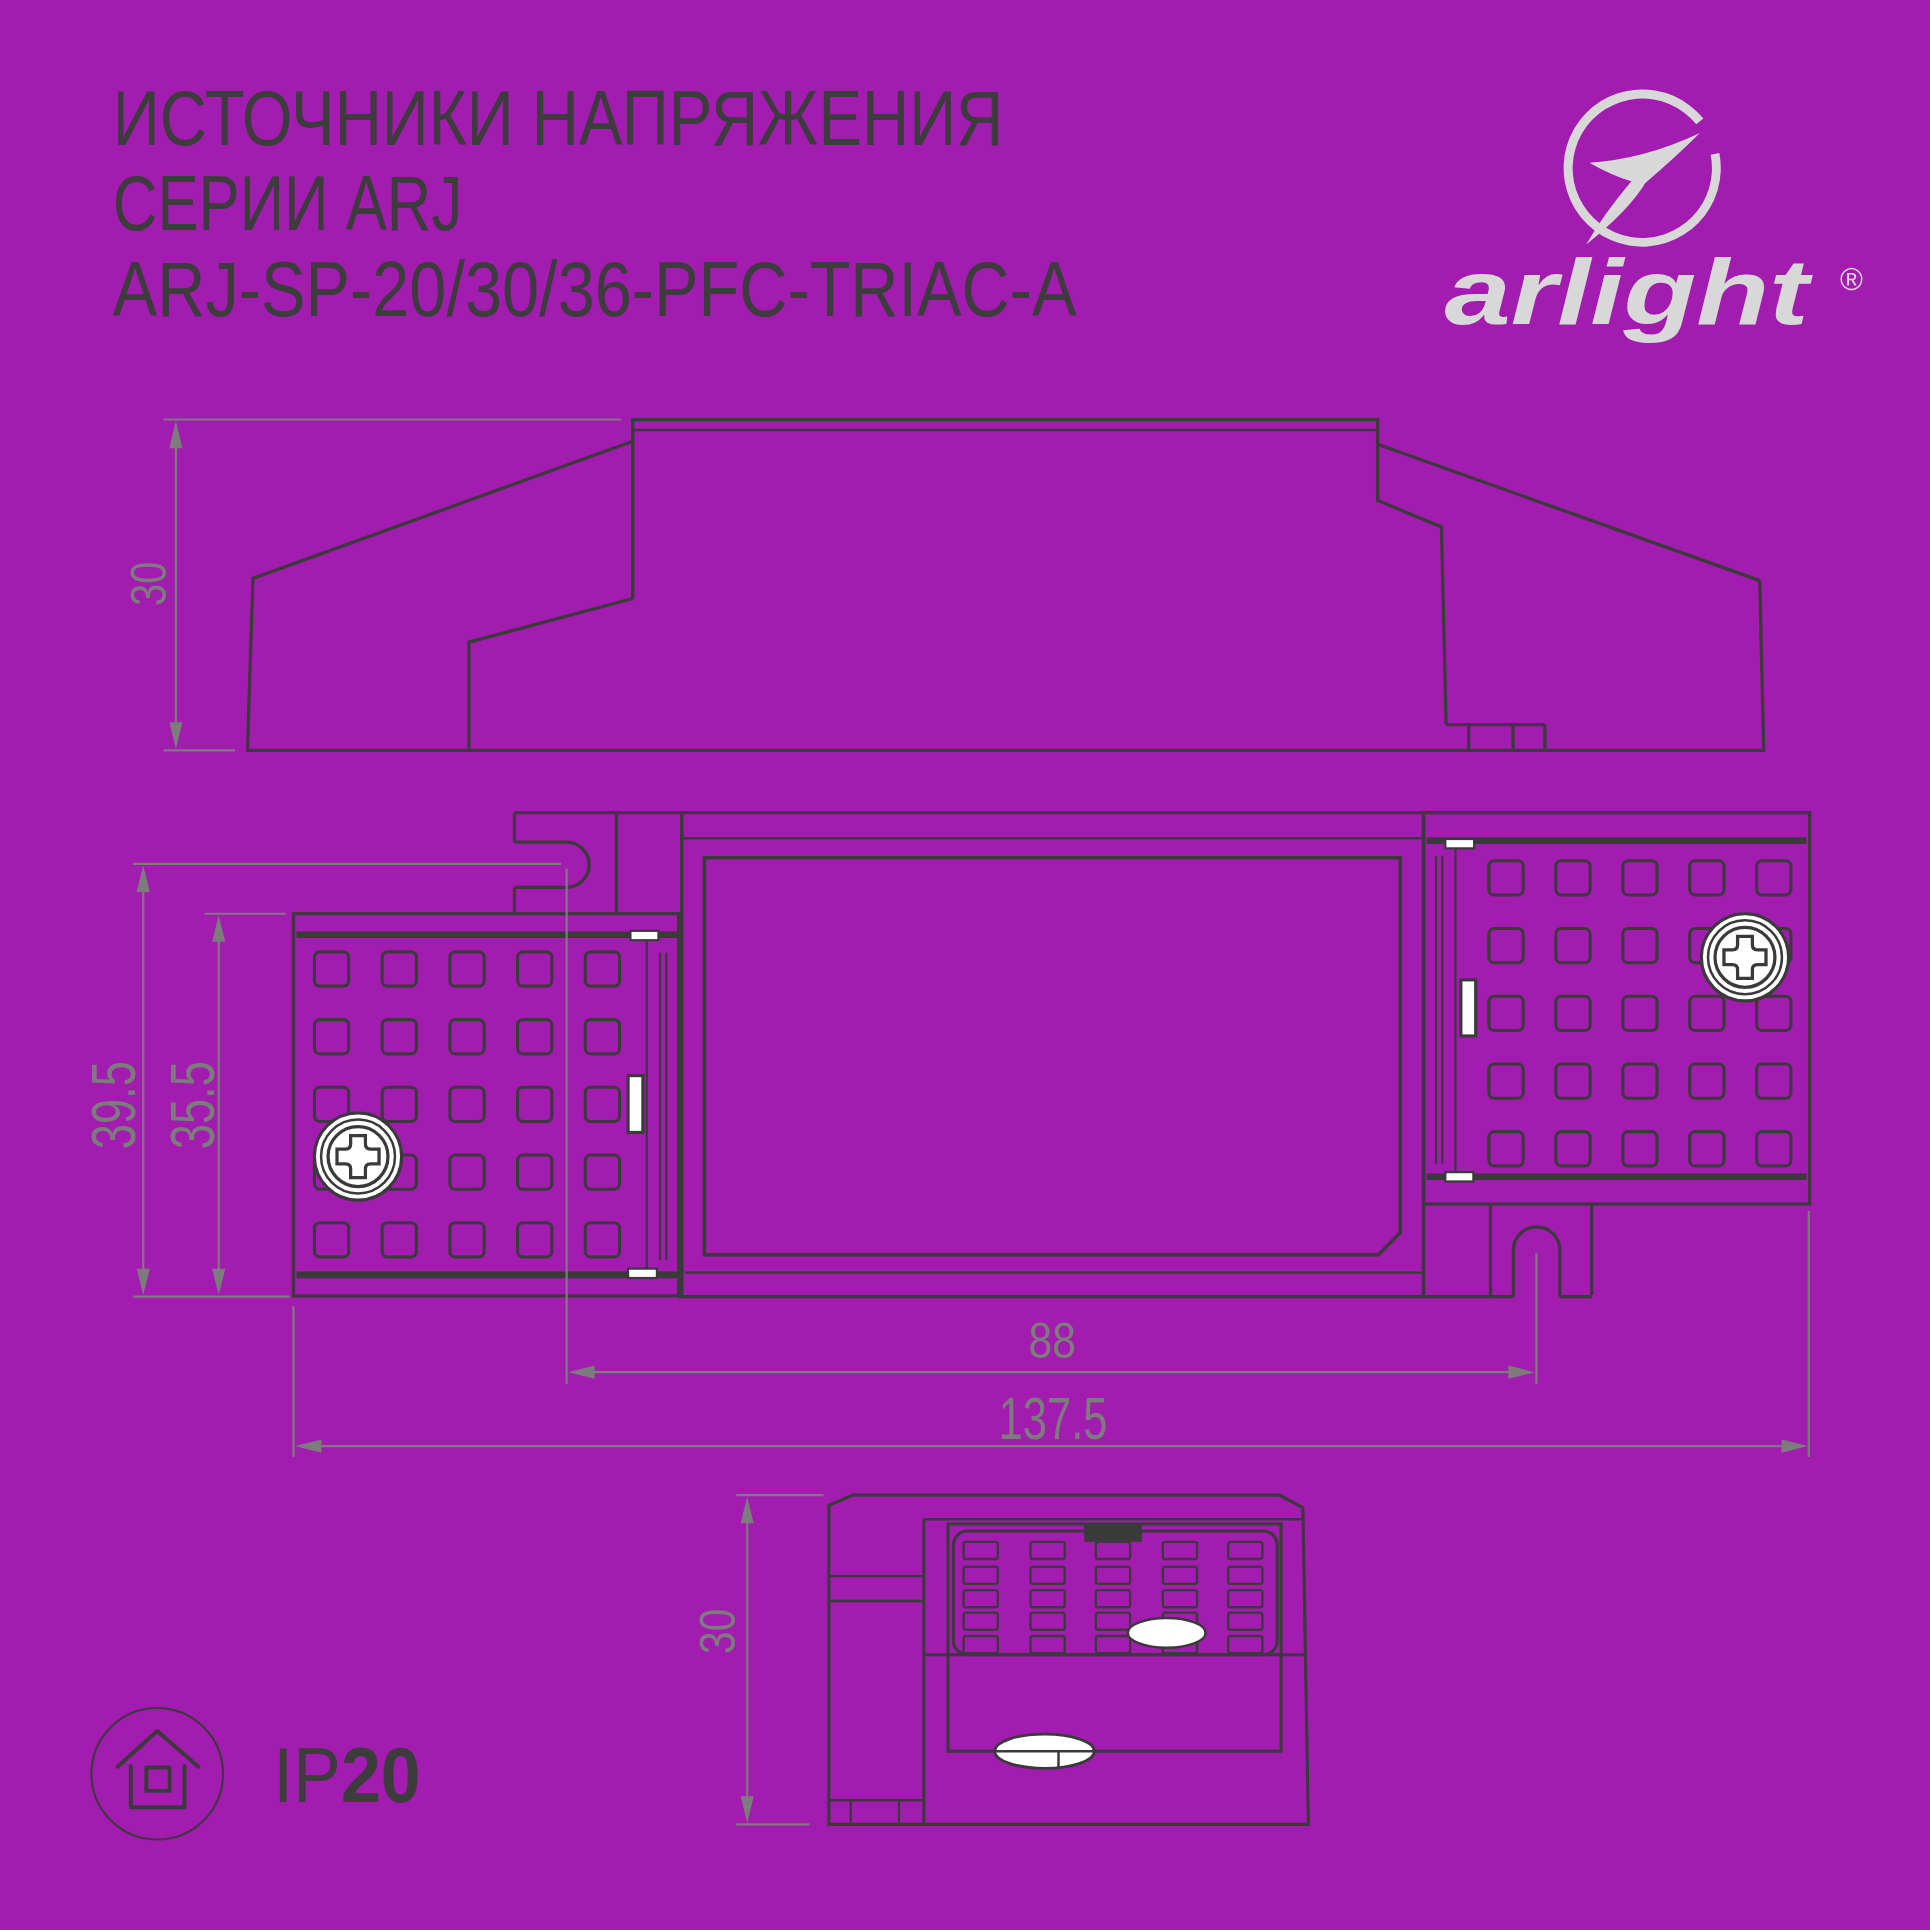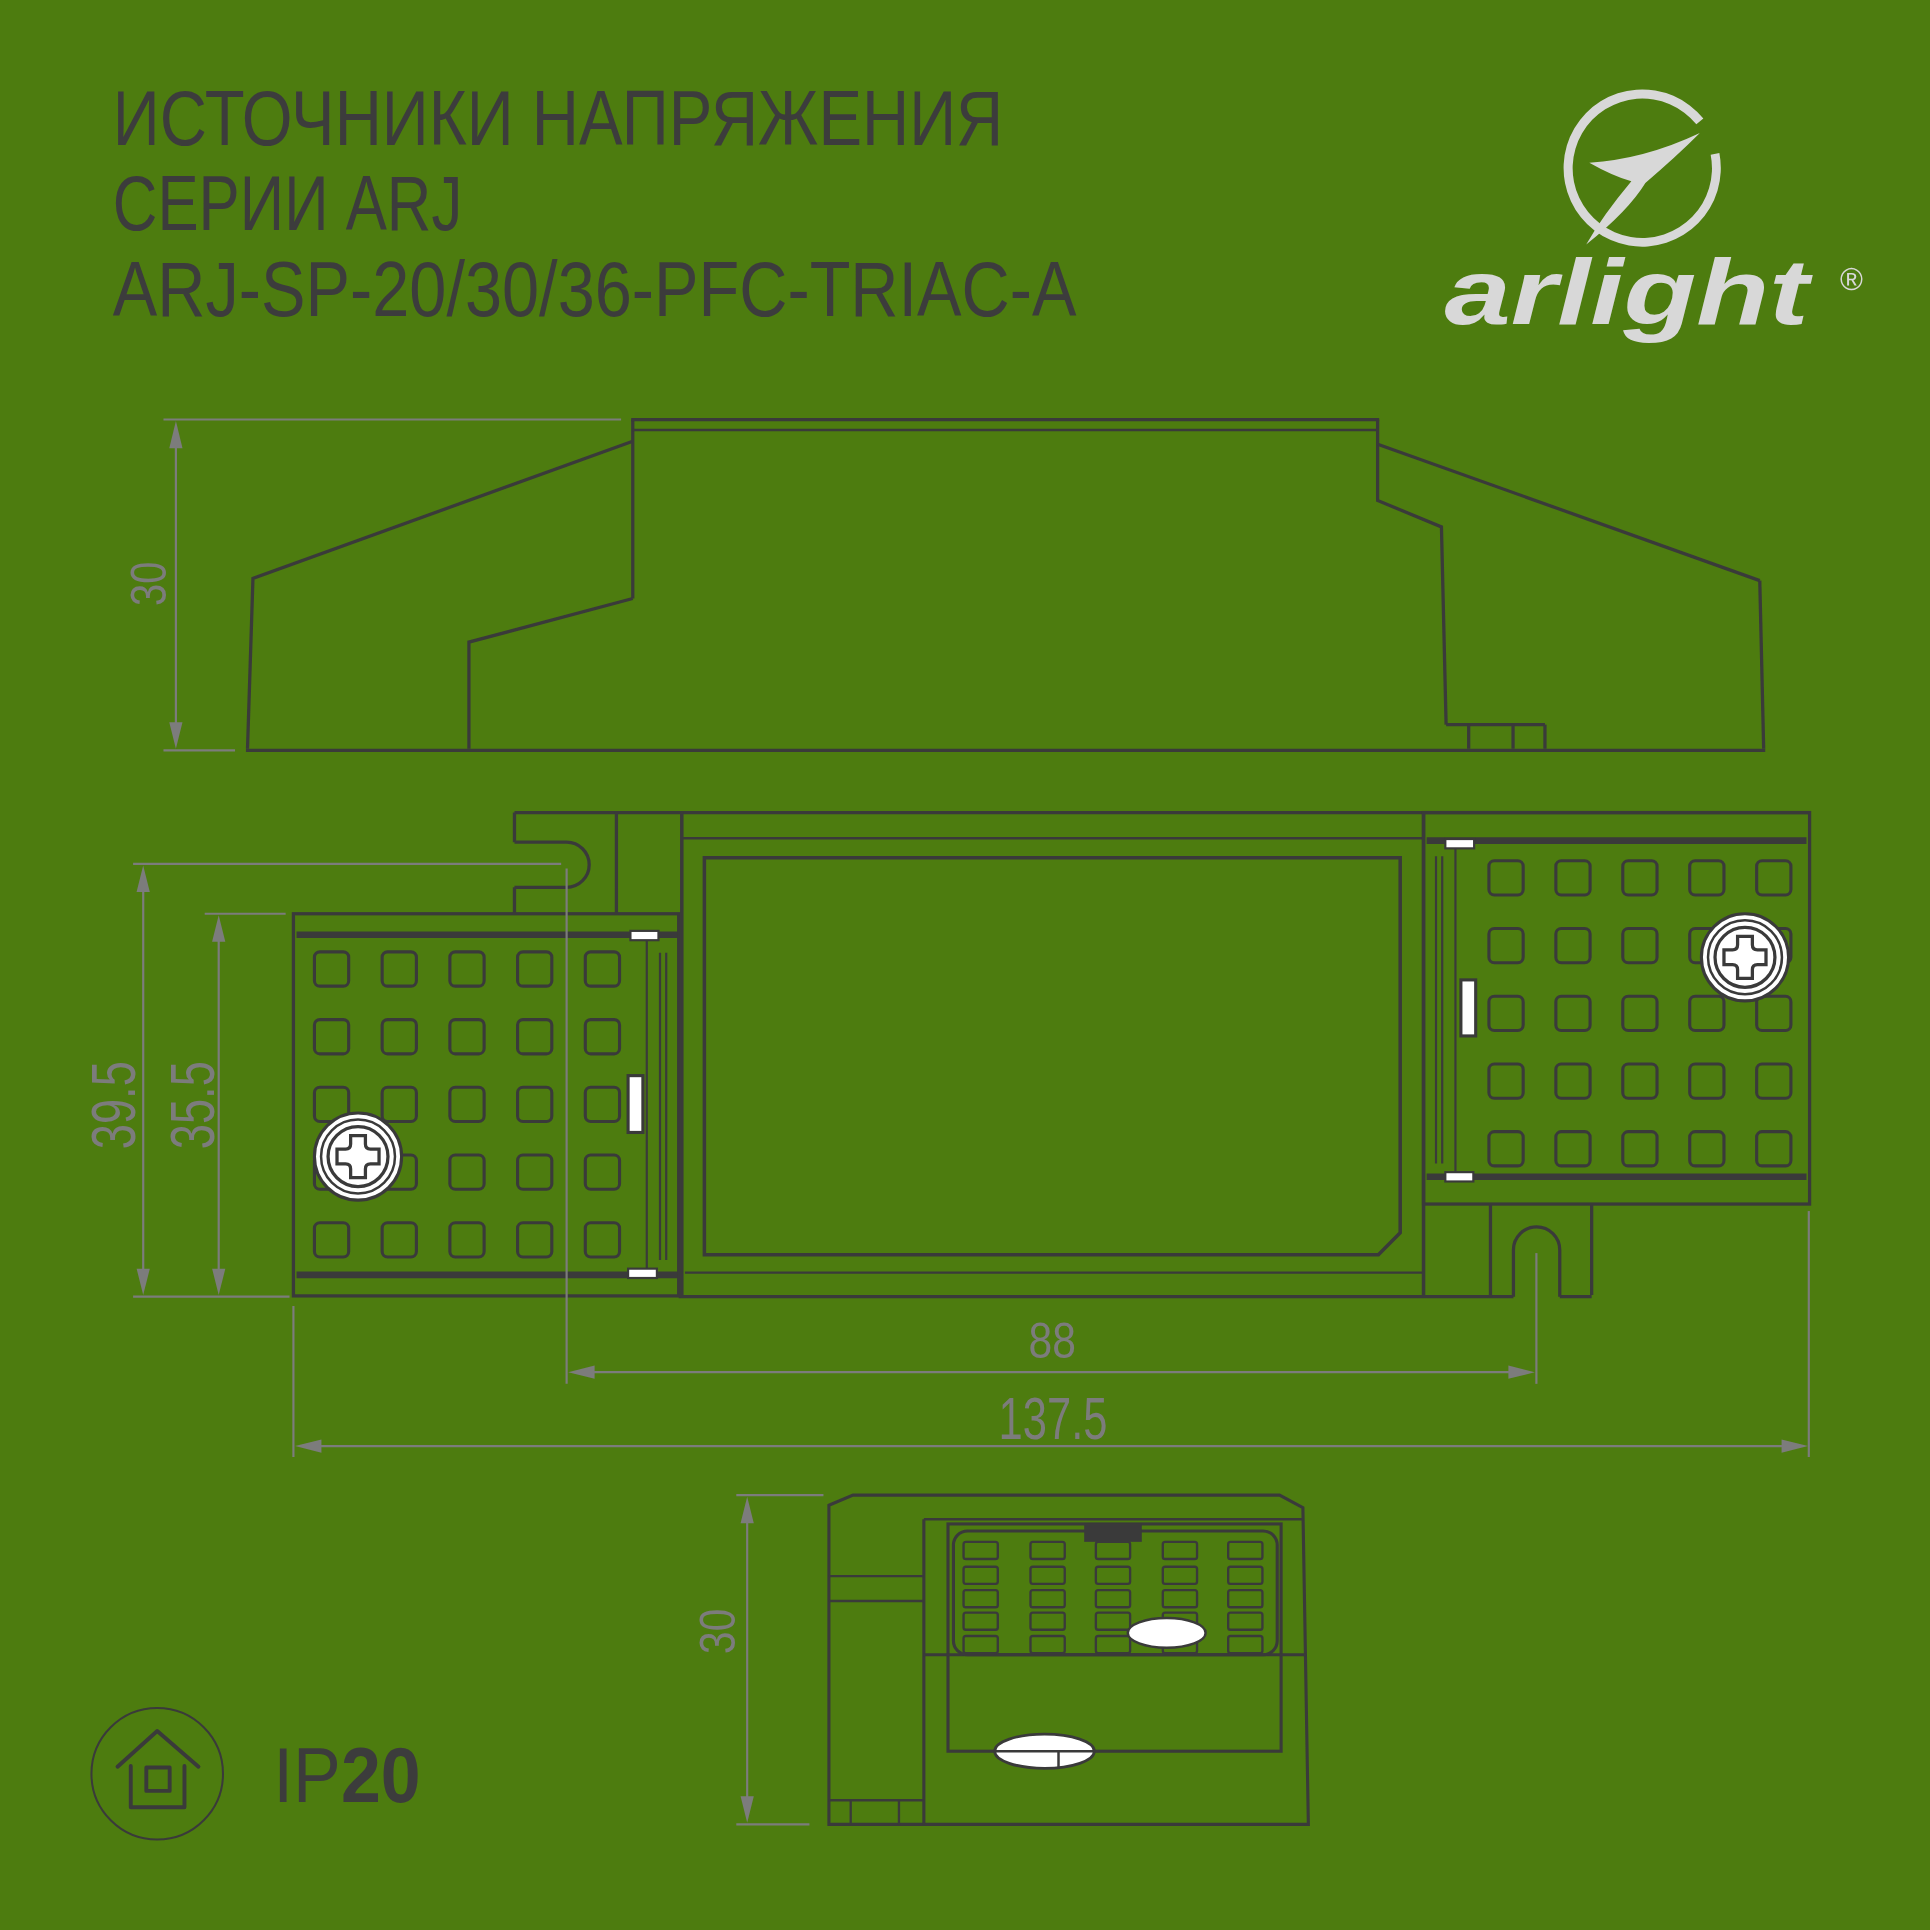--- a/index.html
+++ b/index.html
@@ -1,16 +1,16 @@
 <!DOCTYPE html>
 <html style="font-size:12.5px"><head>
 <meta charset="utf-8">
 <style>
 html,body{margin:0;padding:0;background:#ffffff;}
-#page{position:relative;width:1931px;height:1931px;background:#4d7c0f;font-family:"Liberation Sans",sans-serif;}
+#page{position:relative;width:1931px;height:1931px;background:#a21caf;font-family:"Liberation Sans",sans-serif;}
 </style>
 </head>
 <body>
 <div id="page">
 <svg width="1931" height="1931" viewBox="0 0 2481 2481" xmlns="http://www.w3.org/2000/svg">
 <g fill="none" stroke-linecap="butt">
 
 <text x="145" y="186" font-size="99" fill="#3c3c3c" textLength="1144" lengthAdjust="spacingAndGlyphs" font-family="Liberation Sans, sans-serif">ИСТОЧНИКИ НАПРЯЖЕНИЯ</text>
 
 <text x="145" y="296" font-size="99" fill="#3c3c3c" textLength="449" lengthAdjust="spacingAndGlyphs" font-family="Liberation Sans, sans-serif">СЕРИИ ARJ</text>

